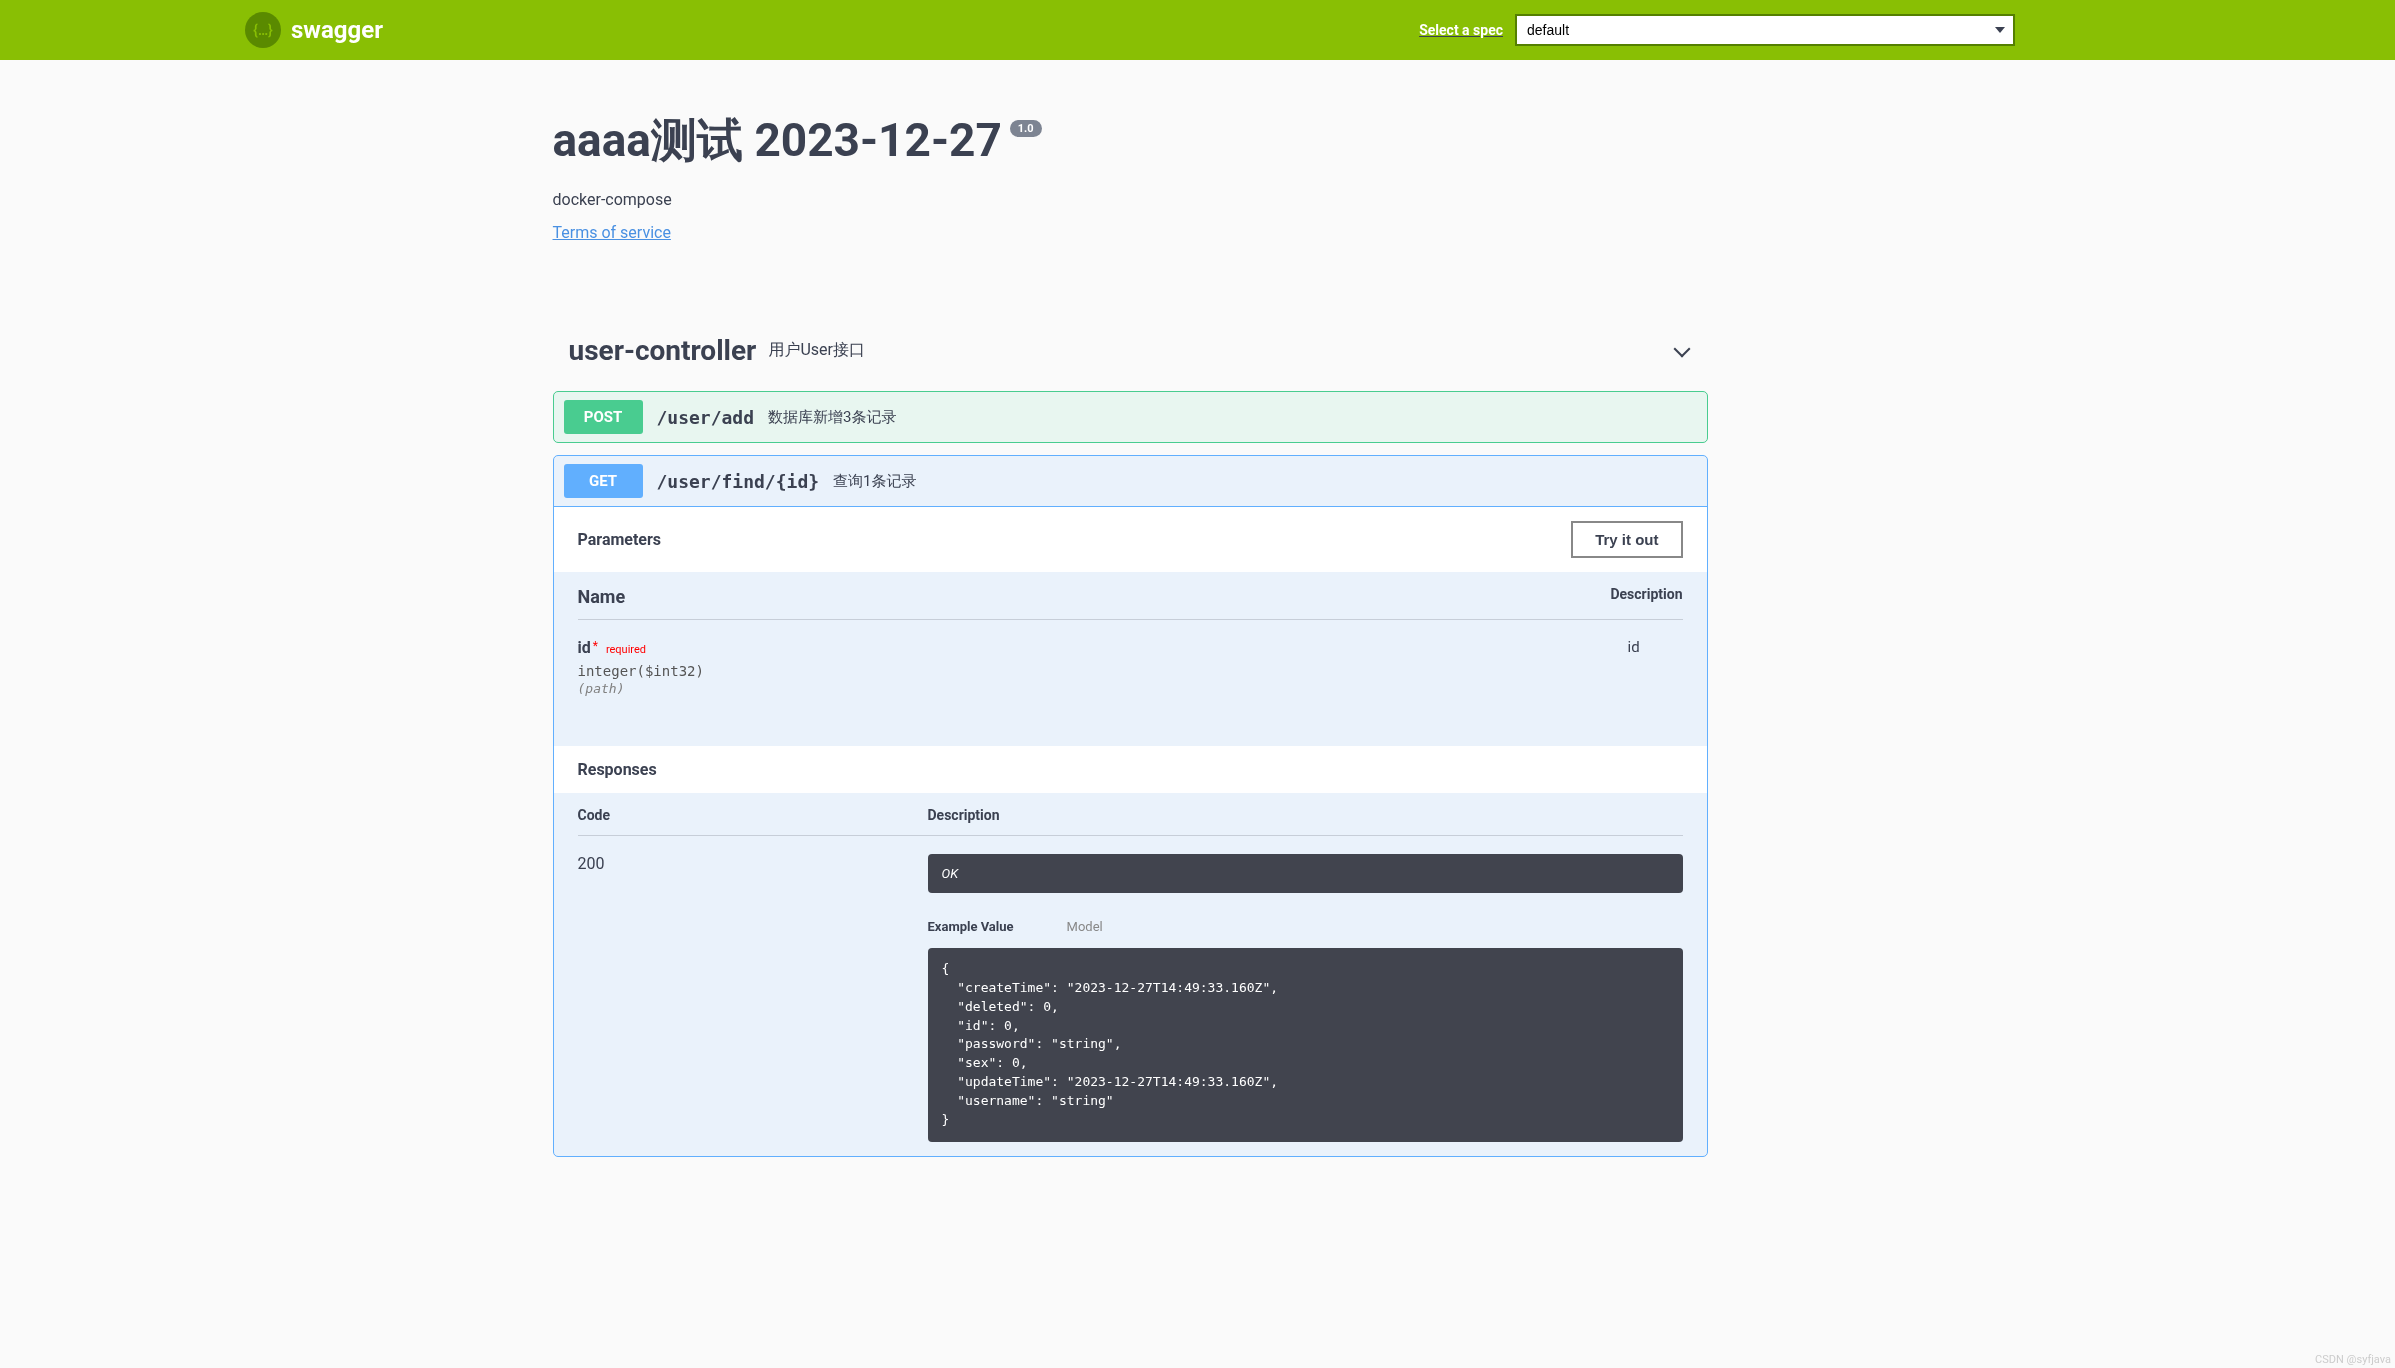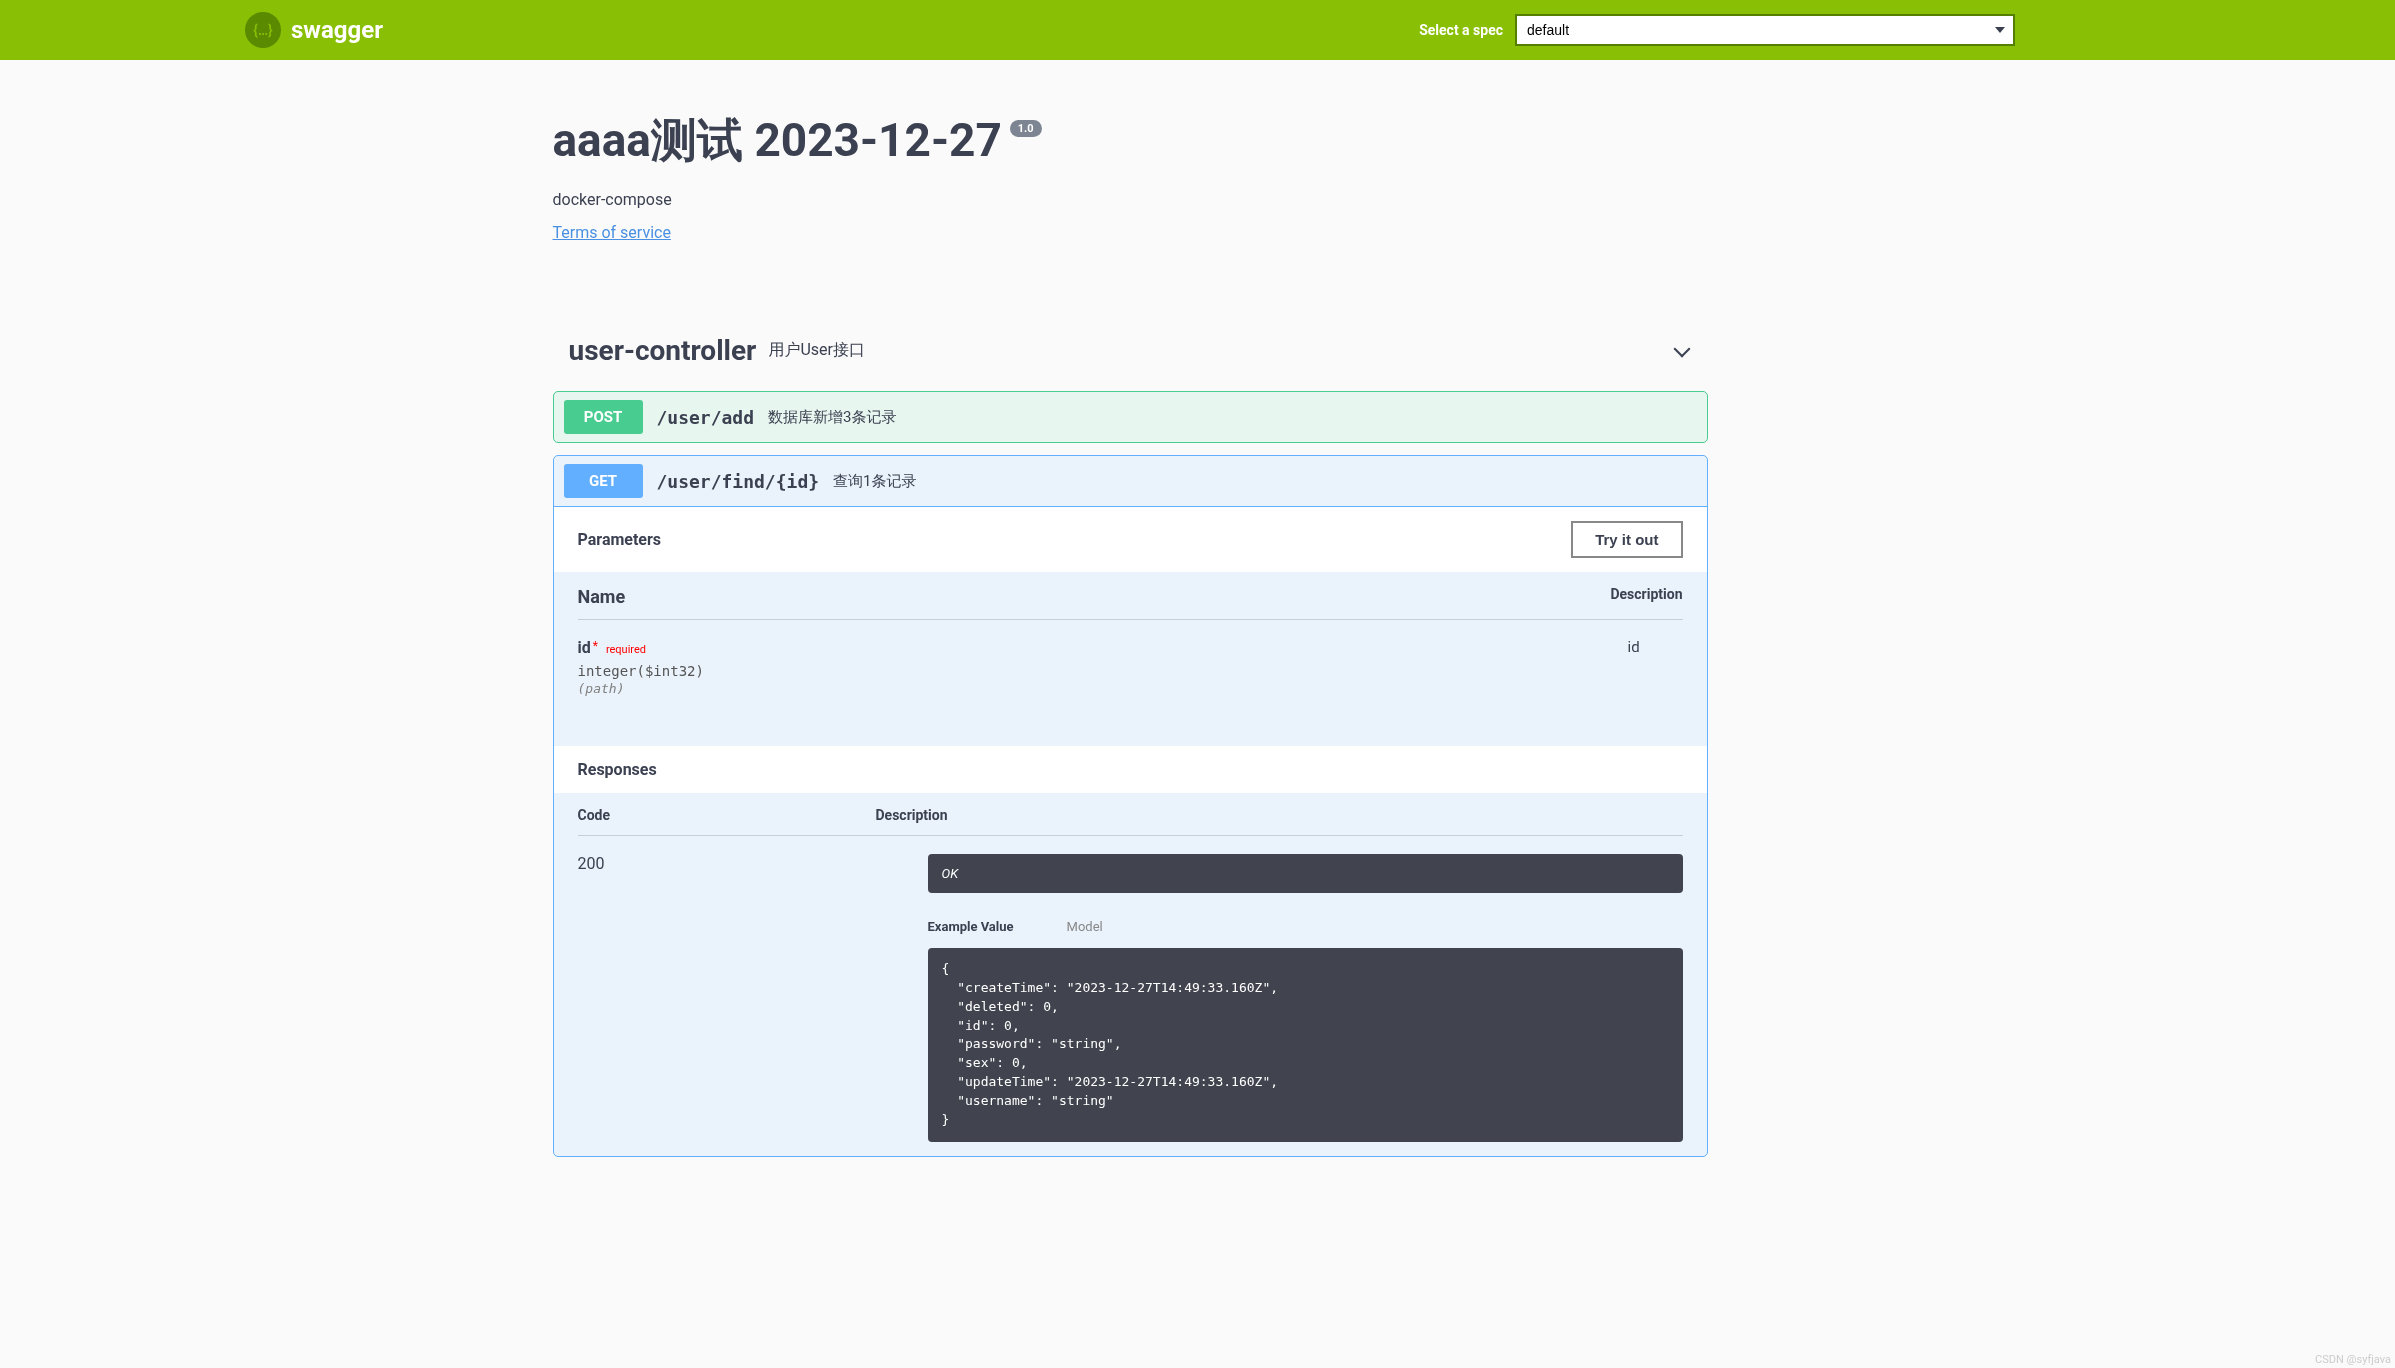--- a/index.html
+++ b/index.html
@@ -37,20 +37,21 @@
     .swagger-title {
       color: #fff;
       font-size: 24px;
       font-weight: 700;
     }
     .topbar-right {
       display: flex;
       align-items: center;
       gap: 12px;
       margin-right: 350px;
+      text-decoration: underline;
     }
     .select-label {
       color: #fff;
       font-size: 14px;
       font-weight: 700;
     }
     .spec-select {
       background: #fff;
       border: 2px solid #547f00;
       padding: 6px 30px 6px 10px;
@@ -235,21 +236,21 @@
       border-right: 5px solid transparent;
       border-top: 6px solid #3b4151;
       pointer-events: none;
     }
     .resp-table { padding: 14px 24px; }
     .resp-thead {
       display: flex;
       border-bottom: 1px solid rgba(59,65,81,.2);
       padding-bottom: 12px;
     }
-    .resp-thead .col-code { width: 298px; font-size: 14px; font-weight: 700; }
+    .resp-thead .col-code { width: 350px; font-size: 14px; font-weight: 700; }
     .resp-thead .col-desc { font-size: 14px; font-weight: 700; }
     .resp-row { display: flex; padding-top: 18px; }
     .resp-row .col-code { width: 350px; font-size: 16px; }
     .resp-row .col-desc { flex: 1; }
     .ok-box {
       background: #41444e;
       color: #fff;
       font-style: italic;
       font-size: 13px;
       padding: 12px 14px;

